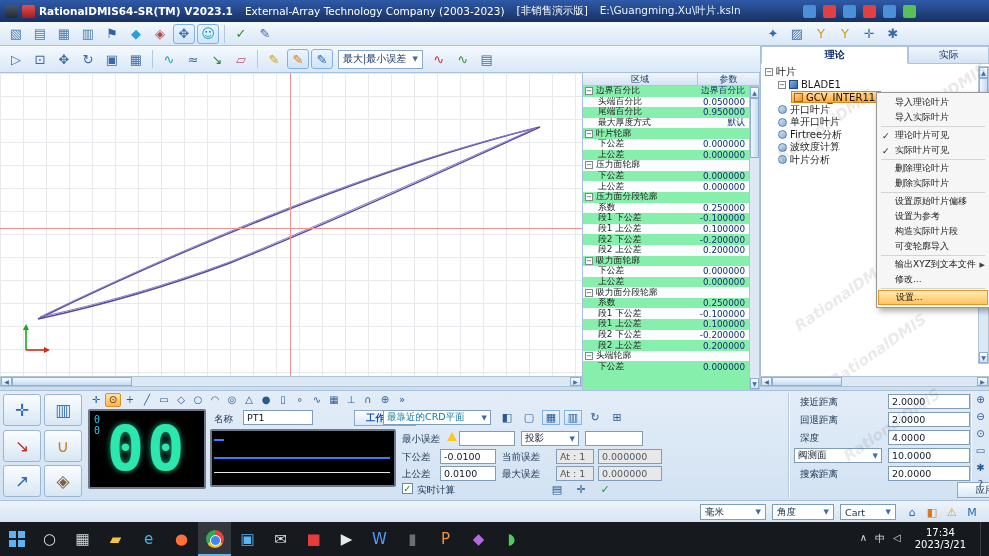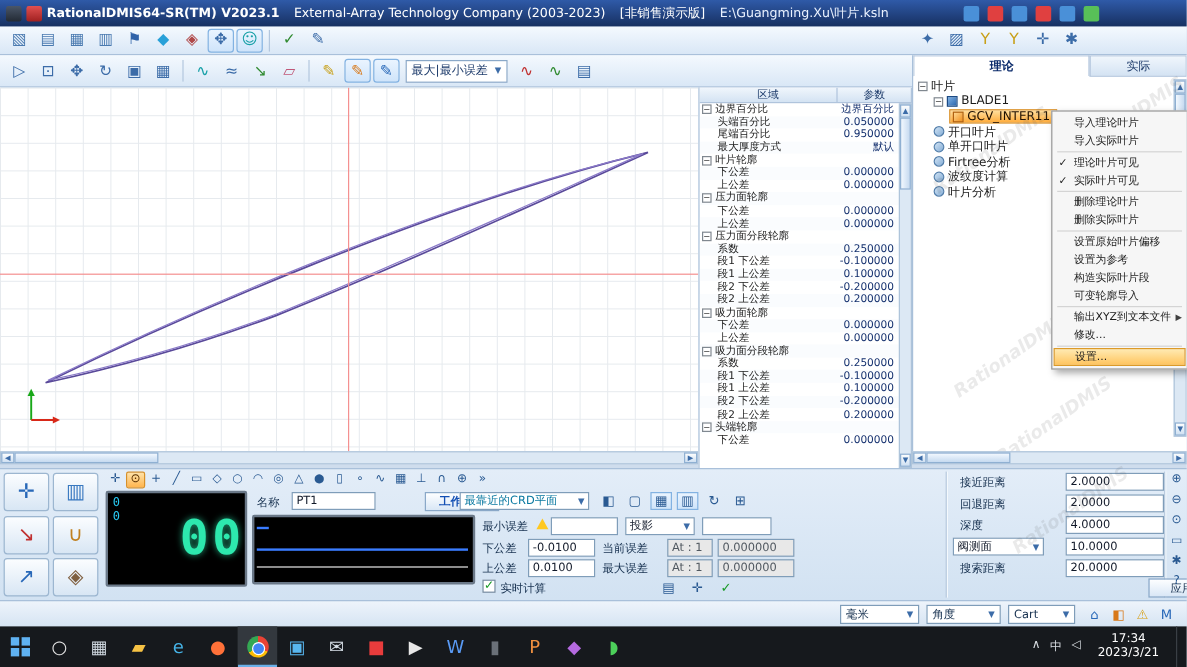--- a/index.html
+++ b/index.html
@@ -34,21 +34,21 @@
 
 
 .hscroll{height:11px;background:#dce8f4;border:1px solid #aec4da;display:flex;align-items:stretch;}
 .vscroll{width:11px;background:#dce8f4;border:1px solid #aec4da;display:flex;flex-direction:column;align-items:stretch;}
 .sc-btn{flex:0 0 11px;background:linear-gradient(#fdfefe,#cfe0f2);border:1px solid #8fb0d2;color:#3c6ca8;font-size:6px;display:flex;align-items:center;justify-content:center;}
 .sc-thumb-h{flex:0 0 120px;background:linear-gradient(#f2f8fe,#c6daf0);border:1px solid #8fb0d2;}
 .sc-thumb-v{flex:0 0 60px;background:linear-gradient(90deg,#f2f8fe,#c6daf0);border:1px solid #8fb0d2;}
 .sc-track{flex:1;}
 
 
-#param-panel{left:582px;top:73px;width:178px;height:317px;background:#ffffff;border-left:1px solid #a9c0da;overflow:hidden;}
+#param-panel{left:582px;top:73px;width:178px;height:317px;background:#86efac;border-left:1px solid #a9c0da;overflow:hidden;}
 .param-header{display:flex;height:13px;border-bottom:1px solid #b0c4dc;background:linear-gradient(#f0f6fc,#d4e3f3);font-size:9px;color:#1c3a6a;}
 .ph-cell{display:flex;align-items:center;justify-content:center;border-right:1px solid #b0c4dc;}
 .ph-region{flex:1;}
 .ph-param{width:62px;}
 #param-body{position:absolute;left:0;top:13px;right:11px;bottom:0;overflow:hidden;}
 .prow{display:flex;height:10.6px;align-items:center;font-size:8.8px;}
 .prow:nth-child(even){background:#fafcfe;}
 .plabel{flex:1;padding-left:15px;color:#222;display:flex;align-items:center;white-space:nowrap;overflow:hidden;}
 .prow.group .plabel{padding-left:2px;}
 .pvalue{width:62px;text-align:right;padding-right:4px;color:#14306e;white-space:nowrap;}
@@ -80,42 +80,42 @@
 
 
 #bottom-panel{left:0;top:390px;width:989px;height:110px;background:linear-gradient(#e3edf8,#d2e2f2);border-top:1px solid #a9c0da;color:#16304f;z-index:2;}
 .group-edge{position:absolute;top:2px;bottom:2px;width:2px;border-left:1px solid #b8cade;border-right:1px solid #f4f9fd;}
 #left-tools{position:absolute;left:3px;top:3px;width:82px;height:104px;display:grid;grid-template-columns:38px 38px;gap:3px;}
 .left-tool{width:38px;height:32px;border:1px solid #9cb6d0;border-radius:3px;background:linear-gradient(#fbfdff,#d8e6f4);display:flex;align-items:center;justify-content:center;font-size:17px;}
 #geo-toolbar{position:absolute;left:88px;top:1px;height:15px;display:flex;align-items:center;gap:1px;}
 .geo-icon{width:16px;height:14px;display:flex;align-items:center;justify-content:center;font-size:10px;color:#2a5a92;border-radius:2px;}
 .geo-icon.active{background:linear-gradient(#ffe2a8,#ffb54e);border:1px solid #d89028;color:#5a3000;}
 #dro{position:absolute;left:88px;top:18px;width:118px;height:80px;background:#000;border:2px solid #6a7888;border-radius:2px;color:#2de8ae;}
-#dro .dro-main{font-family:"DejaVu Sans Mono",monospace;font-weight:bold;font-size:40px;text-align:right;line-height:76px;letter-spacing:3px;text-shadow:0 0 6px rgba(45,232,174,.7);border-radius:29px;}
+#dro .dro-main{font-family:"DejaVu Sans Mono",monospace;font-weight:bold;font-size:62px;text-align:center;line-height:76px;letter-spacing:3px;text-shadow:0 0 6px rgba(45,232,174,.7);border-radius:29px;}
 #dro .dro-small{position:absolute;left:4px;top:3px;font-family:"DejaVu Sans Mono",monospace;font-size:10px;line-height:11px;color:#28c8f0;}
 #tolbar{position:absolute;left:210px;top:38px;width:186px;height:58px;background:#000;border:2px solid #6a7888;border-radius:2px;}
 .tol-blue{position:absolute;left:2px;top:26px;width:176px;height:2px;background:#3a7cff;}
 .tol-white{position:absolute;left:2px;top:41px;width:176px;height:1px;background:#e8e8e8;}
 .tol-tick{position:absolute;left:2px;top:8px;width:10px;height:2px;background:#3a7cff;}
 .fld{position:absolute;height:15px;border:1px solid #7f9db9;background:#fff;font-size:9.5px;color:#101828;display:flex;align-items:center;padding:0 3px;white-space:nowrap;}
 .fld.dis{background:#e8e8e8;color:#505860;}
 .fld .caret{margin-left:auto;font-size:7px;color:#3c6ca8;padding-left:3px;}
 .lbl{position:absolute;font-size:9.5px;color:#16304f;white-space:nowrap;}
 .btn{position:absolute;border:1px solid #8aa8c8;background:linear-gradient(#fdfeff,#d9e7f6);display:flex;align-items:center;justify-content:center;font-size:9.5px;color:#16304f;margin-left:37px;}
 .wp-btn{color:#1450b4;font-weight:bold;}
 .crd-text{color:#0878a0;}
 .warn{position:absolute;width:0;height:0;border-left:5px solid transparent;border-right:5px solid transparent;border-bottom:9px solid #ffc820;}
 .chkbox{position:absolute;width:11px;height:11px;border:1px solid #70889f;background:#fff;color:#1a9a28;font-size:10px;line-height:10px;text-align:center;font-weight:bold;}
 .mini-icon{position:absolute;width:18px;height:15px;display:flex;align-items:center;justify-content:center;font-size:11px;color:#2a5a92;}
 .mini-icon.boxed{border:1px solid #82b2e2;background:linear-gradient(#eaf4ff,#cfe4fa);}
 #scan-params{position:absolute;left:792px;top:2px;width:182px;}
 .scan-row{position:relative;height:18px;}
 .scan-label{position:absolute;left:8px;top:3px;font-size:9.5px;}
 .scan-input{left:96px;top:1px;width:82px;}
-.scan-dd{left:2px;top:1px;width:76px;}
+.scan-dd{left:2px;top:1px;width:88px;}
 #apply-btn{left:920px;top:91px;width:56px;height:16px;}
 #right-strip{position:absolute;left:973px;top:1px;width:15px;height:108px;display:flex;flex-direction:column;gap:2px;align-items:center;}
 .rs-icon{width:14px;height:15px;display:flex;align-items:center;justify-content:center;font-size:10px;color:#2a5a92;}
 
 
 #status-bar{left:0;top:500px;width:989px;height:22px;background:linear-gradient(#eef4fb,#d6e4f3);border-top:1px solid #a9c0da;z-index:2;}
 .sb-dd{position:absolute;top:3px;height:16px;border:1px solid #7f9db9;background:#fff;font-size:9.5px;display:flex;align-items:center;padding:0 4px;color:#16304f;}
 .sb-dd .caret{margin-left:auto;font-size:7px;color:#3c6ca8;padding-left:4px;}
 .sb-icon{position:absolute;top:3px;width:16px;height:16px;display:flex;align-items:center;justify-content:center;font-size:11px;border-radius:2px;}
 

